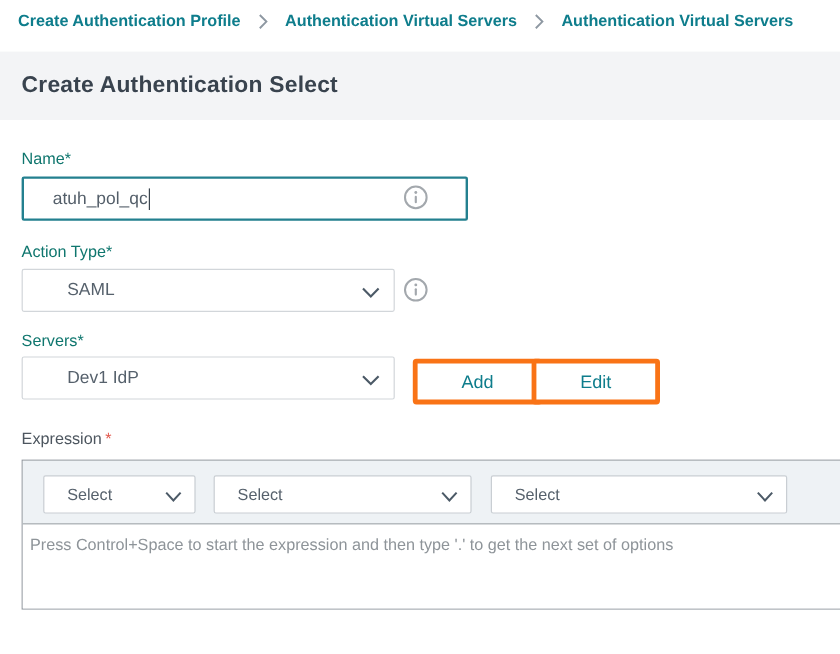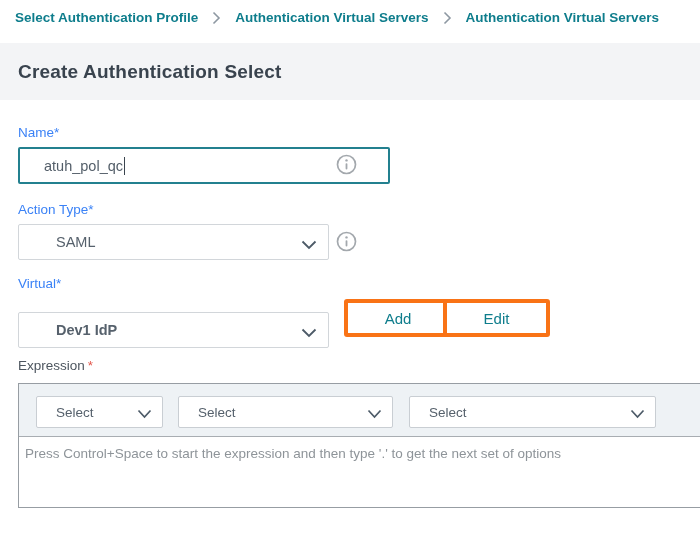--- a/index.html
+++ b/index.html
@@ -34,21 +34,21 @@
   }
   .titlebar h1 {
     margin: 0 0 0 18px;
     font-size: 19px; font-weight: 600;
     color: #39434e; letter-spacing: 0.2px;
   }
 
   
   .field-label {
     position: absolute; left: 18px;
-    font-size: 13.5px; color: #3b82f6; line-height: 16px;
+    font-size: 13.5px; color: #0f766e; line-height: 16px;
   }
   .lbl-name { top: 125px; }
   .lbl-action-type { top: 202px; }
   .lbl-action { top: 276px; }
   .lbl-expression { top: 358px; color: #4d565f; }
   .req-star { color: #e2574c; margin-left: 3px; }
 
   
   .name-input {
     position: absolute; top: 147px; left: 18px;
@@ -70,21 +70,21 @@
     position: absolute; left: 18px;
     width: 311px; height: 36px;
     border: 1px solid #d2d6da; border-radius: 2px;
     background: #fff;
     display: flex; align-items: center;
     padding-left: 37px; padding-right: 34px;
     font-size: 14.5px; color: #56616c;
     cursor: pointer;
   }
   .dd-action-type { top: 224px; }
-  .dd-action { top: 312px; font-weight: bold; }
+  .dd-action { top: 297px; }
   .dropdown .chev { position: absolute; right: 11px; top: 50%; margin-top: -5px; }
 
   
   .info-icon { position: absolute; left: 336px; cursor: pointer; }
   .info-name { top: 154px; }
   .info-action-type { top: 231px; }
 
   
   .btn {
     position: absolute; top: 299px; height: 38px;
@@ -129,21 +129,21 @@
     font-family: "Liberation Sans", sans-serif;
     font-size: 13.5px; color: #4d565f;
     background: #fff;
   }
   .expr-textarea::placeholder { color: #8e9499; opacity: 1; }
 </style>
 </head>
 <body>
 
 <nav class="breadcrumb">
-  <a class="crumb">Select Authentication Profile</a>
+  <a class="crumb">Create Authentication Profile</a>
   <span class="crumb-sep">
     <svg width="9" height="14" viewBox="0 0 9 14">
         <polyline points="1.5,1.5 7,7 1.5,12.5" fill="none" stroke="#8e98a2" stroke-width="1.6"></polyline>
       </svg>
   </span>
   <a class="crumb">Authentication Virtual Servers</a>
   <span class="crumb-sep">
     <svg width="9" height="14" viewBox="0 0 9 14">
         <polyline points="1.5,1.5 7,7 1.5,12.5" fill="none" stroke="#8e98a2" stroke-width="1.6"></polyline>
       </svg>
@@ -178,21 +178,21 @@
   </span>
 </div>
 <span class="info-icon info-action-type">
   <svg width="21" height="21" viewBox="0 0 21 21">
     <circle cx="10.5" cy="10.5" r="9" fill="none" stroke="#a3a8ad" stroke-width="1.7"></circle>
     <circle cx="10.5" cy="6.4" r="1.2" fill="#a3a8ad"></circle>
     <rect x="9.6" y="9.2" width="1.8" height="6.2" rx="0.9" fill="#a3a8ad"></rect>
   </svg>
 </span>
 
-<div class="field-label lbl-action">Virtual*</div>
+<div class="field-label lbl-action">Servers*</div>
 <div class="dropdown dd-action">
   <span>Dev1 IdP</span>
   <span class="chev">
     <svg width="16" height="10" viewBox="0 0 16 10">
         <polyline points="1.5,1.5 8,8 14.5,1.5" fill="none" stroke="#4c5a67" stroke-width="1.8"></polyline>
       </svg>
   </span>
 </div>
 <button class="btn btn-add">Add</button>
 <button class="btn btn-edit">Edit</button>

